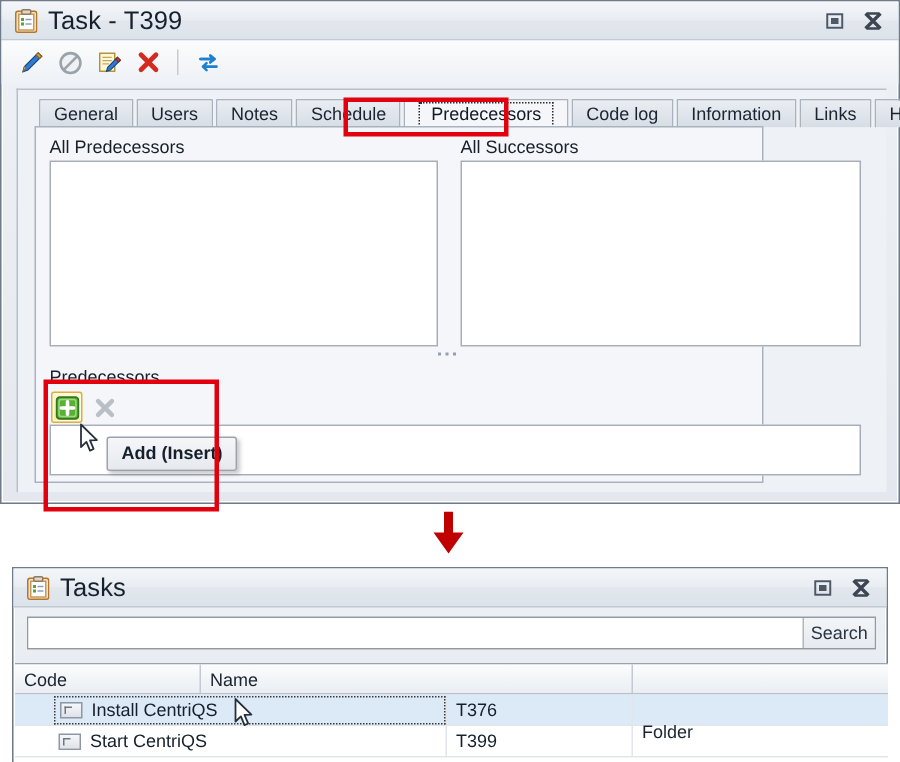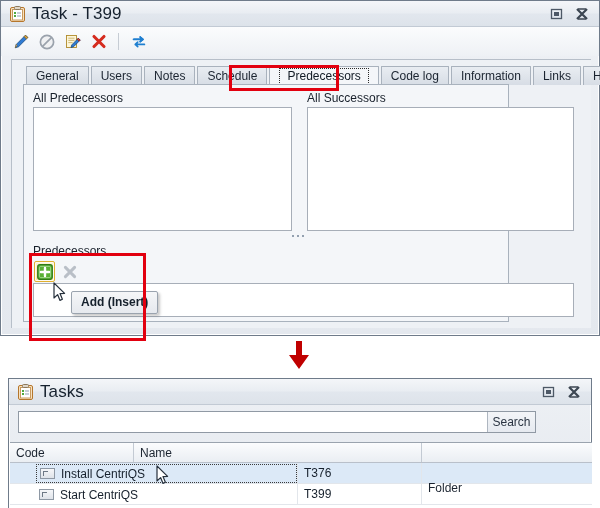--- a/index.html
+++ b/index.html
@@ -181,21 +181,21 @@
   .cursor-arrow { position: absolute; width: 13px; height: 20px; pointer-events: none; }
 
   
   #flow-arrow { position: absolute; left: 286px; top: 341px; width: 26px; height: 30px; }
 
   
   #win-tasks { left: 8px; top: 378px; width: 584px; height: 130px; border-bottom: none; }
   .search-row {
     position: absolute;
     left: 9px; top: 32px;
-    width: 518px; height: 22px;
+    width: 566px; height: 22px;
     display: flex;
     border: 1px solid #9099a4;
     background: #ffffff;
   }
   .search-input {
     flex: 1;
     border: none;
     outline: none;
     font-family: "Liberation Sans", sans-serif;
     font-size: 12px;
@@ -245,21 +245,21 @@
     cursor: default;
   }
   .grow.selected { background: #dce9f7; }
   .gc {
     display: flex; align-items: center;
     font-size: 12px;
     color: #16202c;
     border-right: 1px solid #e2e6eb;
     padding-left: 6px;
   }
-  .gc.c0 { width: 288px; padding-left: 0; align-items: flex-end; }
+  .gc.c0 { width: 288px; padding-left: 0; }
   .gc.c1 { width: 124px; }
   .gc.c2 { width: 170px; border-right: none; }
 
   .row-name-wrap {
     display: flex; align-items: center; gap: 6px;
     margin-left: 26px;
     padding: 0 3px;
     height: 19px;
     flex: 1;
   }

